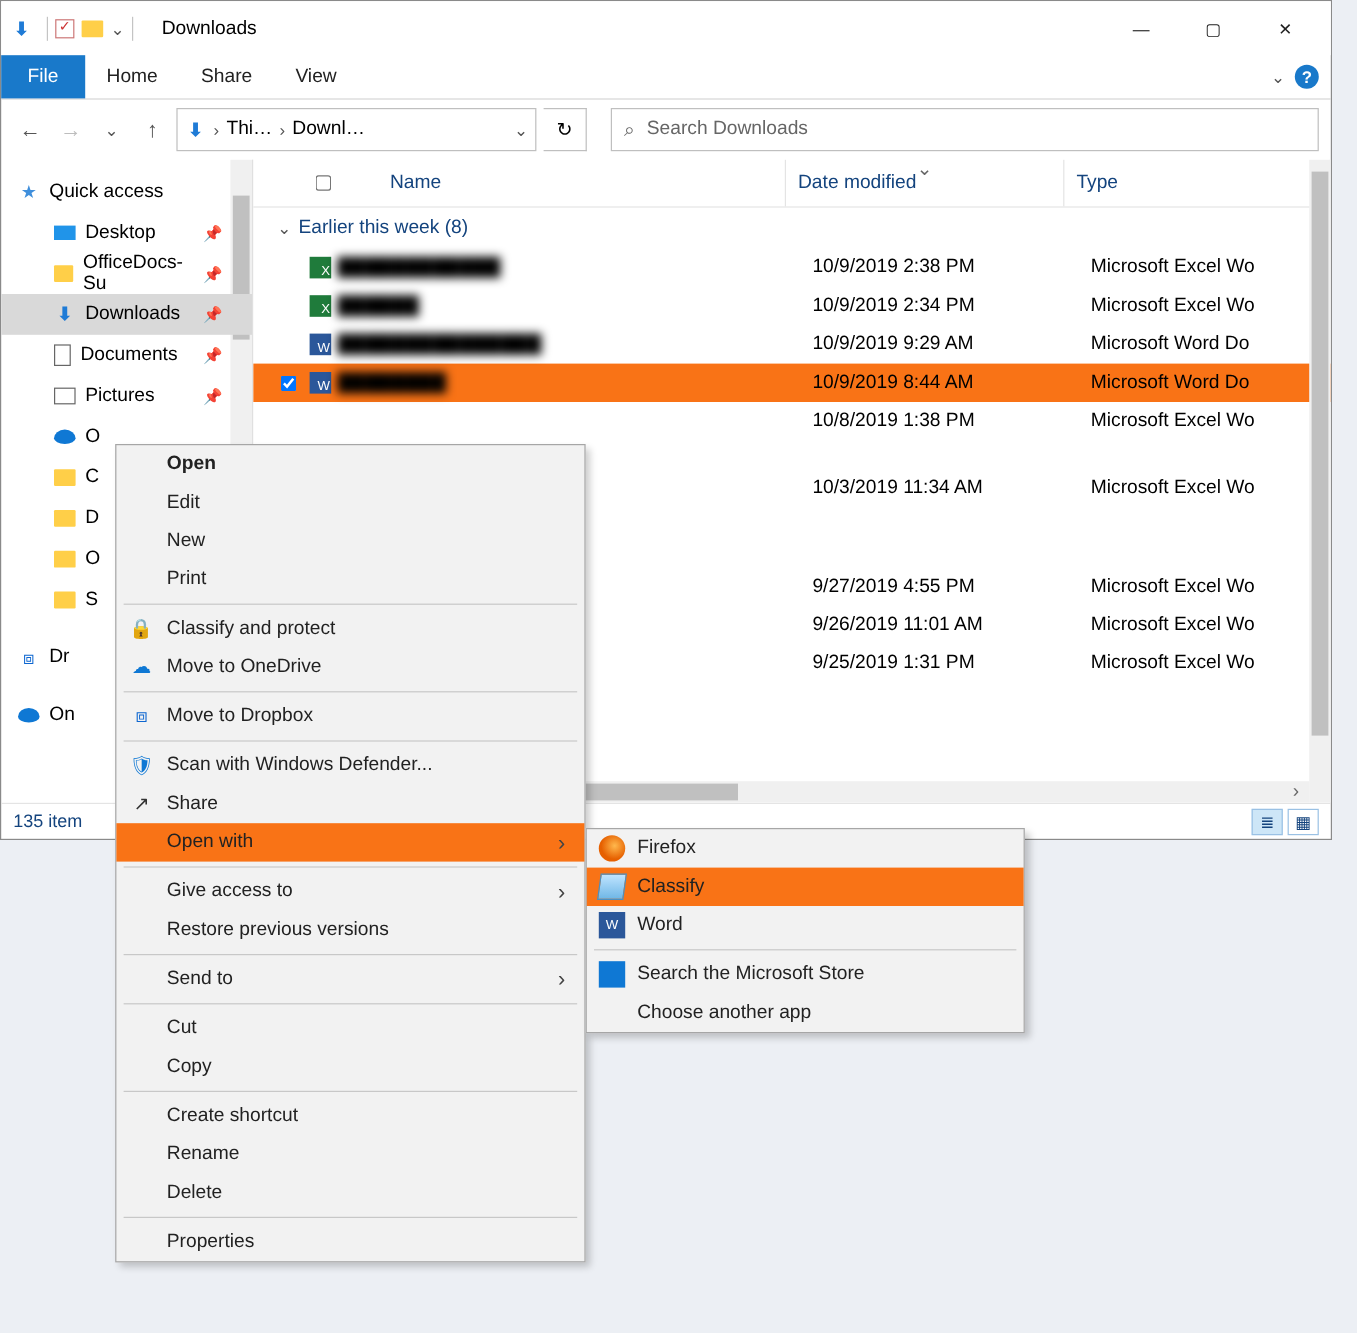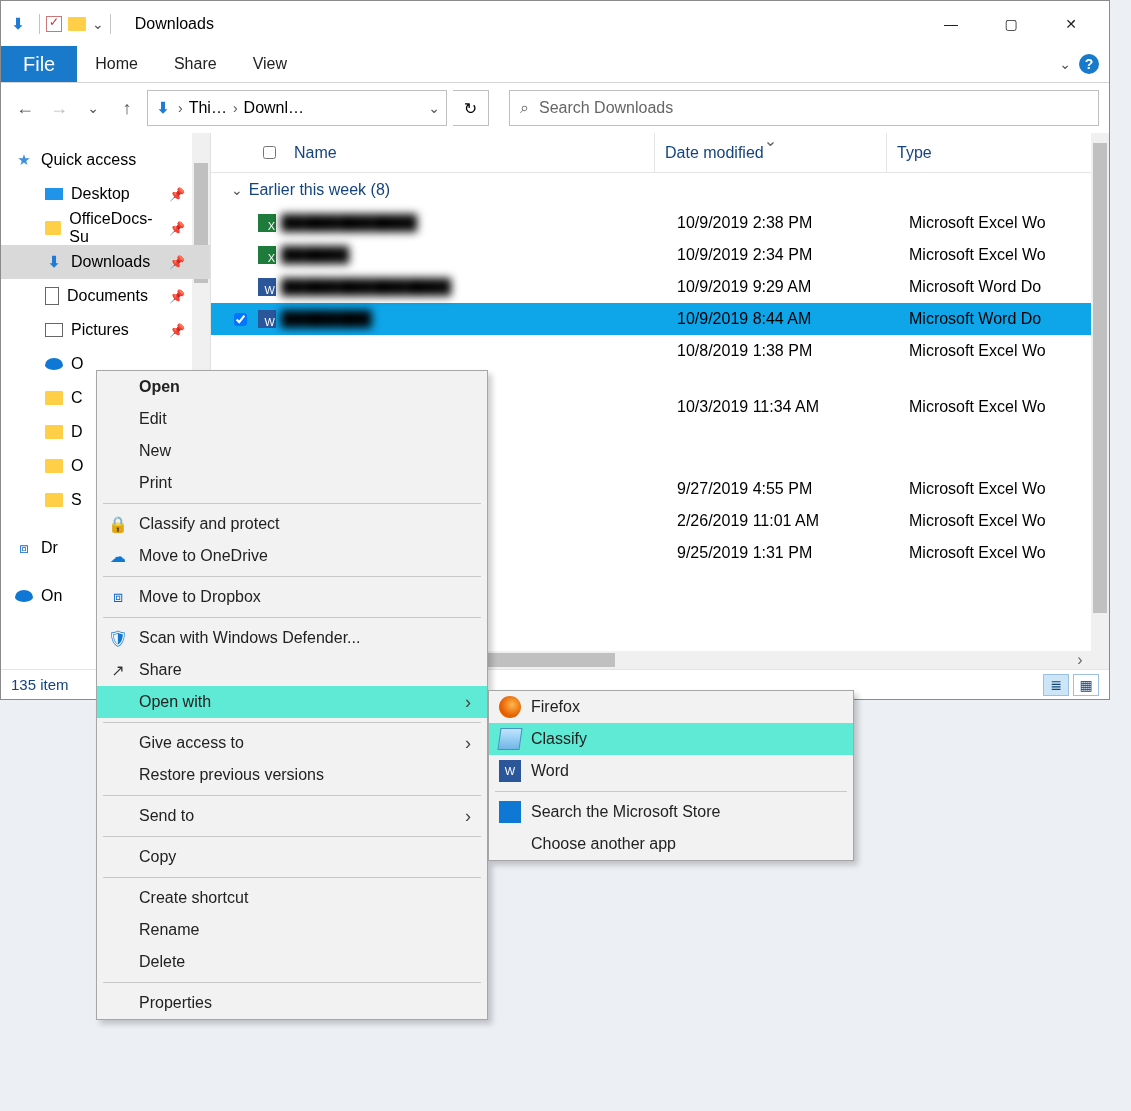--- a/index.html
+++ b/index.html
@@ -5,21 +5,21 @@
   * { box-sizing: border-box; margin: 0; padding: 0; font-family: "Segoe UI", Tahoma, sans-serif; }
   body { background: #eceff4; width: 1131px; height: 1111px; overflow: hidden; position: relative; }
   .window { position: absolute; left: 0; top: 0; width: 1110px; height: 700px; background: #fff; border: 1px solid #8a8a8a; }
   .titlebar { height: 45px; display: flex; align-items: center; padding: 0 8px; background: #fff; }
   .titlebar .icon { width: 18px; height: 18px; margin-right: 6px; display:inline-flex; align-items:center; justify-content:center; }
   .titlebar .title { font-size: 16px; margin-left: 18px; }
   .win-controls { margin-left: auto; display: flex; }
   .win-btn { width: 60px; height: 38px; display: flex; align-items: center; justify-content: center; font-size: 14px; color:#222; }
   .ribbon-tabs { height: 37px; display: flex; align-items: stretch; border-bottom: 1px solid #d6d6d6; }
   .ribbon-tab { padding: 0 18px; display:flex; align-items:center; font-size:16px; color:#222; }
-  .ribbon-tab.file { background:#1979ca; color:#fff; font-size:20px; padding:0 22px;}
+  .ribbon-tab.file { background:#1979ca; color:#fff; font-size:16px; padding:0 22px;}
   .ribbon-right { margin-left:auto; display:flex; align-items:center; padding-right:10px; gap:8px;}
   .help-badge { width:20px; height:20px; border-radius:50%; background:#1979ca; color:#fff; display:inline-flex; align-items:center; justify-content:center; font-size:14px; font-weight:bold;}
   .address-row { height:50px; display:flex; align-items:center; padding:0 10px; gap:6px;}
   .nav-btn { width:28px; height:28px; display:inline-flex; justify-content:center; align-items:center; color:#555; font-size:18px;}
   .nav-btn.disabled { color:#bdbdbd;}
   .addr-box { flex:0 0 300px; height:36px; border:1px solid #bfbfbf; display:flex; align-items:center; padding:0 6px; gap:6px;}
   .addr-box .chev { color:#555; font-size:14px;}
   .addr-box .seg { font-size:16px; }
   .refresh-btn { width:36px; height:36px; border:1px solid #bfbfbf; border-left:none; display:inline-flex; justify-content:center; align-items:center;}
   .search-box { margin-left:14px; flex:1; height:36px; border:1px solid #bfbfbf; display:flex; align-items:center; padding:0 10px; gap:10px; color:#666;}
@@ -38,54 +38,54 @@
   .ic.folder{ background:#ffcf48; width:18px; height:14px; border-radius:1px;}
   .ic.desk { background:#2094e9; width:18px; height:12px;}
   .ic.down-arrow{ color:#1f7bd6; font-weight:bold;}
   .ic.doc{ border:1px solid #666; width:14px; height:18px; background:#fff;}
   .ic.pic{ border:1px solid #666; width:18px; height:14px; background:#fff;}
   .ic.od{ width:18px; height:12px; background:#0f78d4; border-radius:50% 50% 50% 50% / 60% 60% 40% 40%; }
   .ic.dbx{ color:#0d66d0; }
   .content { flex:1; position:relative; overflow:hidden;}
   .cheader { height:40px; display:flex; align-items:center; border-bottom:1px solid #e4e4e4; padding-left:14px; font-size:16px; color:#14447e;}
   .cheader .col { border-right:1px solid #e4e4e4; height:100%; display:flex; align-items:center;}
-  .col.cname{ flex:0 0 430px; padding-left:38px;}
+  .col.cname{ flex:0 0 430px; padding-left:38px;gap:31px;}
   .col.cname input[type=checkbox]{ margin-right:18px;}
   .col.cdate{ flex:0 0 232px; padding-left:10px; position:relative;}
   .col.csort::after{ content:"⌄"; position:absolute; left:50%; top:-2px; transform:translateX(-50%); font-size:16px; color:#666;}
   .col.ctype{ flex:1; padding-left:10px; }
   .group-hdr { height:34px; display:flex; align-items:center; padding-left:20px; color:#14447e; font-size:16px; gap:6px;}
   .frow { height:32px; display:flex; align-items:center; font-size:16px;}
   .frow .fchk{ width:42px; display:flex; justify-content:flex-end; padding-right:6px;}
   .frow .ficon{ width:28px; display:flex; justify-content:center;}
   .frow .fname{ flex:0 0 388px; overflow:hidden; white-space:nowrap; filter:blur(4px);}
   .frow.sel .fname{ filter:blur(4px);}
   .frow .fdate{ flex:0 0 232px; padding-left:8px;}
   .frow .ftype{ flex:1; padding-left:8px; white-space:nowrap; overflow:hidden;}
-  .frow.sel{ background:#0ea5e9;}
+  .frow.sel{ background:#f97316;}
   .fi-xl{ width:18px; height:18px; background:#1f7b3b; position:relative;}
   .fi-xl::after{ content:"X"; color:#fff; font-size:11px; position:absolute; right:1px; bottom:0;}
   .fi-doc{ width:18px; height:18px; background:#2b579a; position:relative;}
   .fi-doc::after{ content:"W"; color:#fff; font-size:11px; position:absolute; right:1px; bottom:0;}
   .fi-txt{ width:15px; height:18px; border:1px solid #888; background:#fff;}
   .content-scroll{ position:absolute; right:0; top:0; width:18px; height:100%; background:#f0f0f0;}
   .content-scroll .thumb{ position:absolute; left:2px; top:10px; width:14px; height:470px; background:#c0c0c0;}
   .hscroll{ position:absolute; left:0; bottom:0; right:18px; height:18px; background:#f0f0f0;}
   .hscroll .thumb{ position:absolute; top:2px; left:4px; height:14px; width:400px; background:#c0c0c0;}
   .hscroll .arrow{ position:absolute; right:2px; top:0; width:18px; height:18px; display:inline-flex; align-items:center; justify-content:center; color:#666;}
   .statusbar { height:30px; border-top:1px solid #e4e4e4; display:flex; align-items:center; padding:0 10px; font-size:15px; color:#14447e;}
   .statusbar .views{ margin-left:auto; display:flex; gap:4px;}
   .view-btn{ width:26px; height:22px; border:1px solid #9ac1e4; display:inline-flex; align-items:center; justify-content:center; font-size:14px;}
   .view-btn.active{ background:#cde6f7;}
   
   .ctx { position:absolute; background:#f2f2f2; border:1px solid #a6a6a6; box-shadow:4px 4px 6px rgba(0,0,0,.2); font-size:16px;}
   .ctx1 { left:96px; top:370px; width:392px; }
   .ctx-item{ height:32px; display:flex; align-items:center; padding:0 16px 0 42px; position:relative; color:#222;}
   .ctx-item.bold{ font-weight:600;}
-  .ctx-item.hover{ background:#5eead4;}
+  .ctx-item.hover{ background:#f97316;}
   .ctx-item .arrow{ margin-left:auto; font-size:18px; color:#444;}
   .ctx-sep{ height:1px; background:#c8c8c8; margin:4px 6px;}
   .ctx-item .mi{ position:absolute; left:10px; width:22px; height:22px; display:inline-flex; align-items:center; justify-content:center;}
   .ctx2 { left:488px; top:690px; width:366px;}
   .mi-cloud{ color:#0f78d4;}
   .mi-shield{ color:#0f78d4;}
   .mi-share{ color:#333;}
   .mi-dbx{ color:#0d66d0;}
   .mi-store{ width:18px; height:18px; background:#0f78d4;}
   .mi-ff{ width:18px; height:18px; border-radius:50%; background: radial-gradient(circle at 60% 40%, #ffb84d, #e66000 60%);}
@@ -295,21 +295,21 @@
             <span class="fchk"></span>
             <span class="ficon"></span>
             <span class="fname"></span>
             <span class="fdate">9/27/2019 4:55 PM</span>
             <span class="ftype">Microsoft Excel Wo</span>
           </div>
           <div class="frow">
             <span class="fchk"></span>
             <span class="ficon"></span>
             <span class="fname"></span>
-            <span class="fdate">2/26/2019 11:01 AM</span>
+            <span class="fdate">9/26/2019 11:01 AM</span>
             <span class="ftype">Microsoft Excel Wo</span>
           </div>
           <div class="frow">
             <span class="fchk"></span>
             <span class="ficon"></span>
             <span class="fname"></span>
             <span class="fdate">9/25/2019 1:31 PM</span>
             <span class="ftype">Microsoft Excel Wo</span>
           </div>
         </div>
@@ -377,20 +377,23 @@
   <div class="ctx-item">
       <span>Restore previous versions</span>
     </div>
   <div class="ctx-sep"></div>
   <div class="ctx-item">
       <span>Send to</span>
       <span class="arrow">›</span>
     </div>
   <div class="ctx-sep"></div>
   <div class="ctx-item">
+      <span>Cut</span>
+    </div>
+  <div class="ctx-item">
       <span>Copy</span>
     </div>
   <div class="ctx-sep"></div>
   <div class="ctx-item">
       <span>Create shortcut</span>
     </div>
   <div class="ctx-item">
       <span>Rename</span>
     </div>
   <div class="ctx-item">

